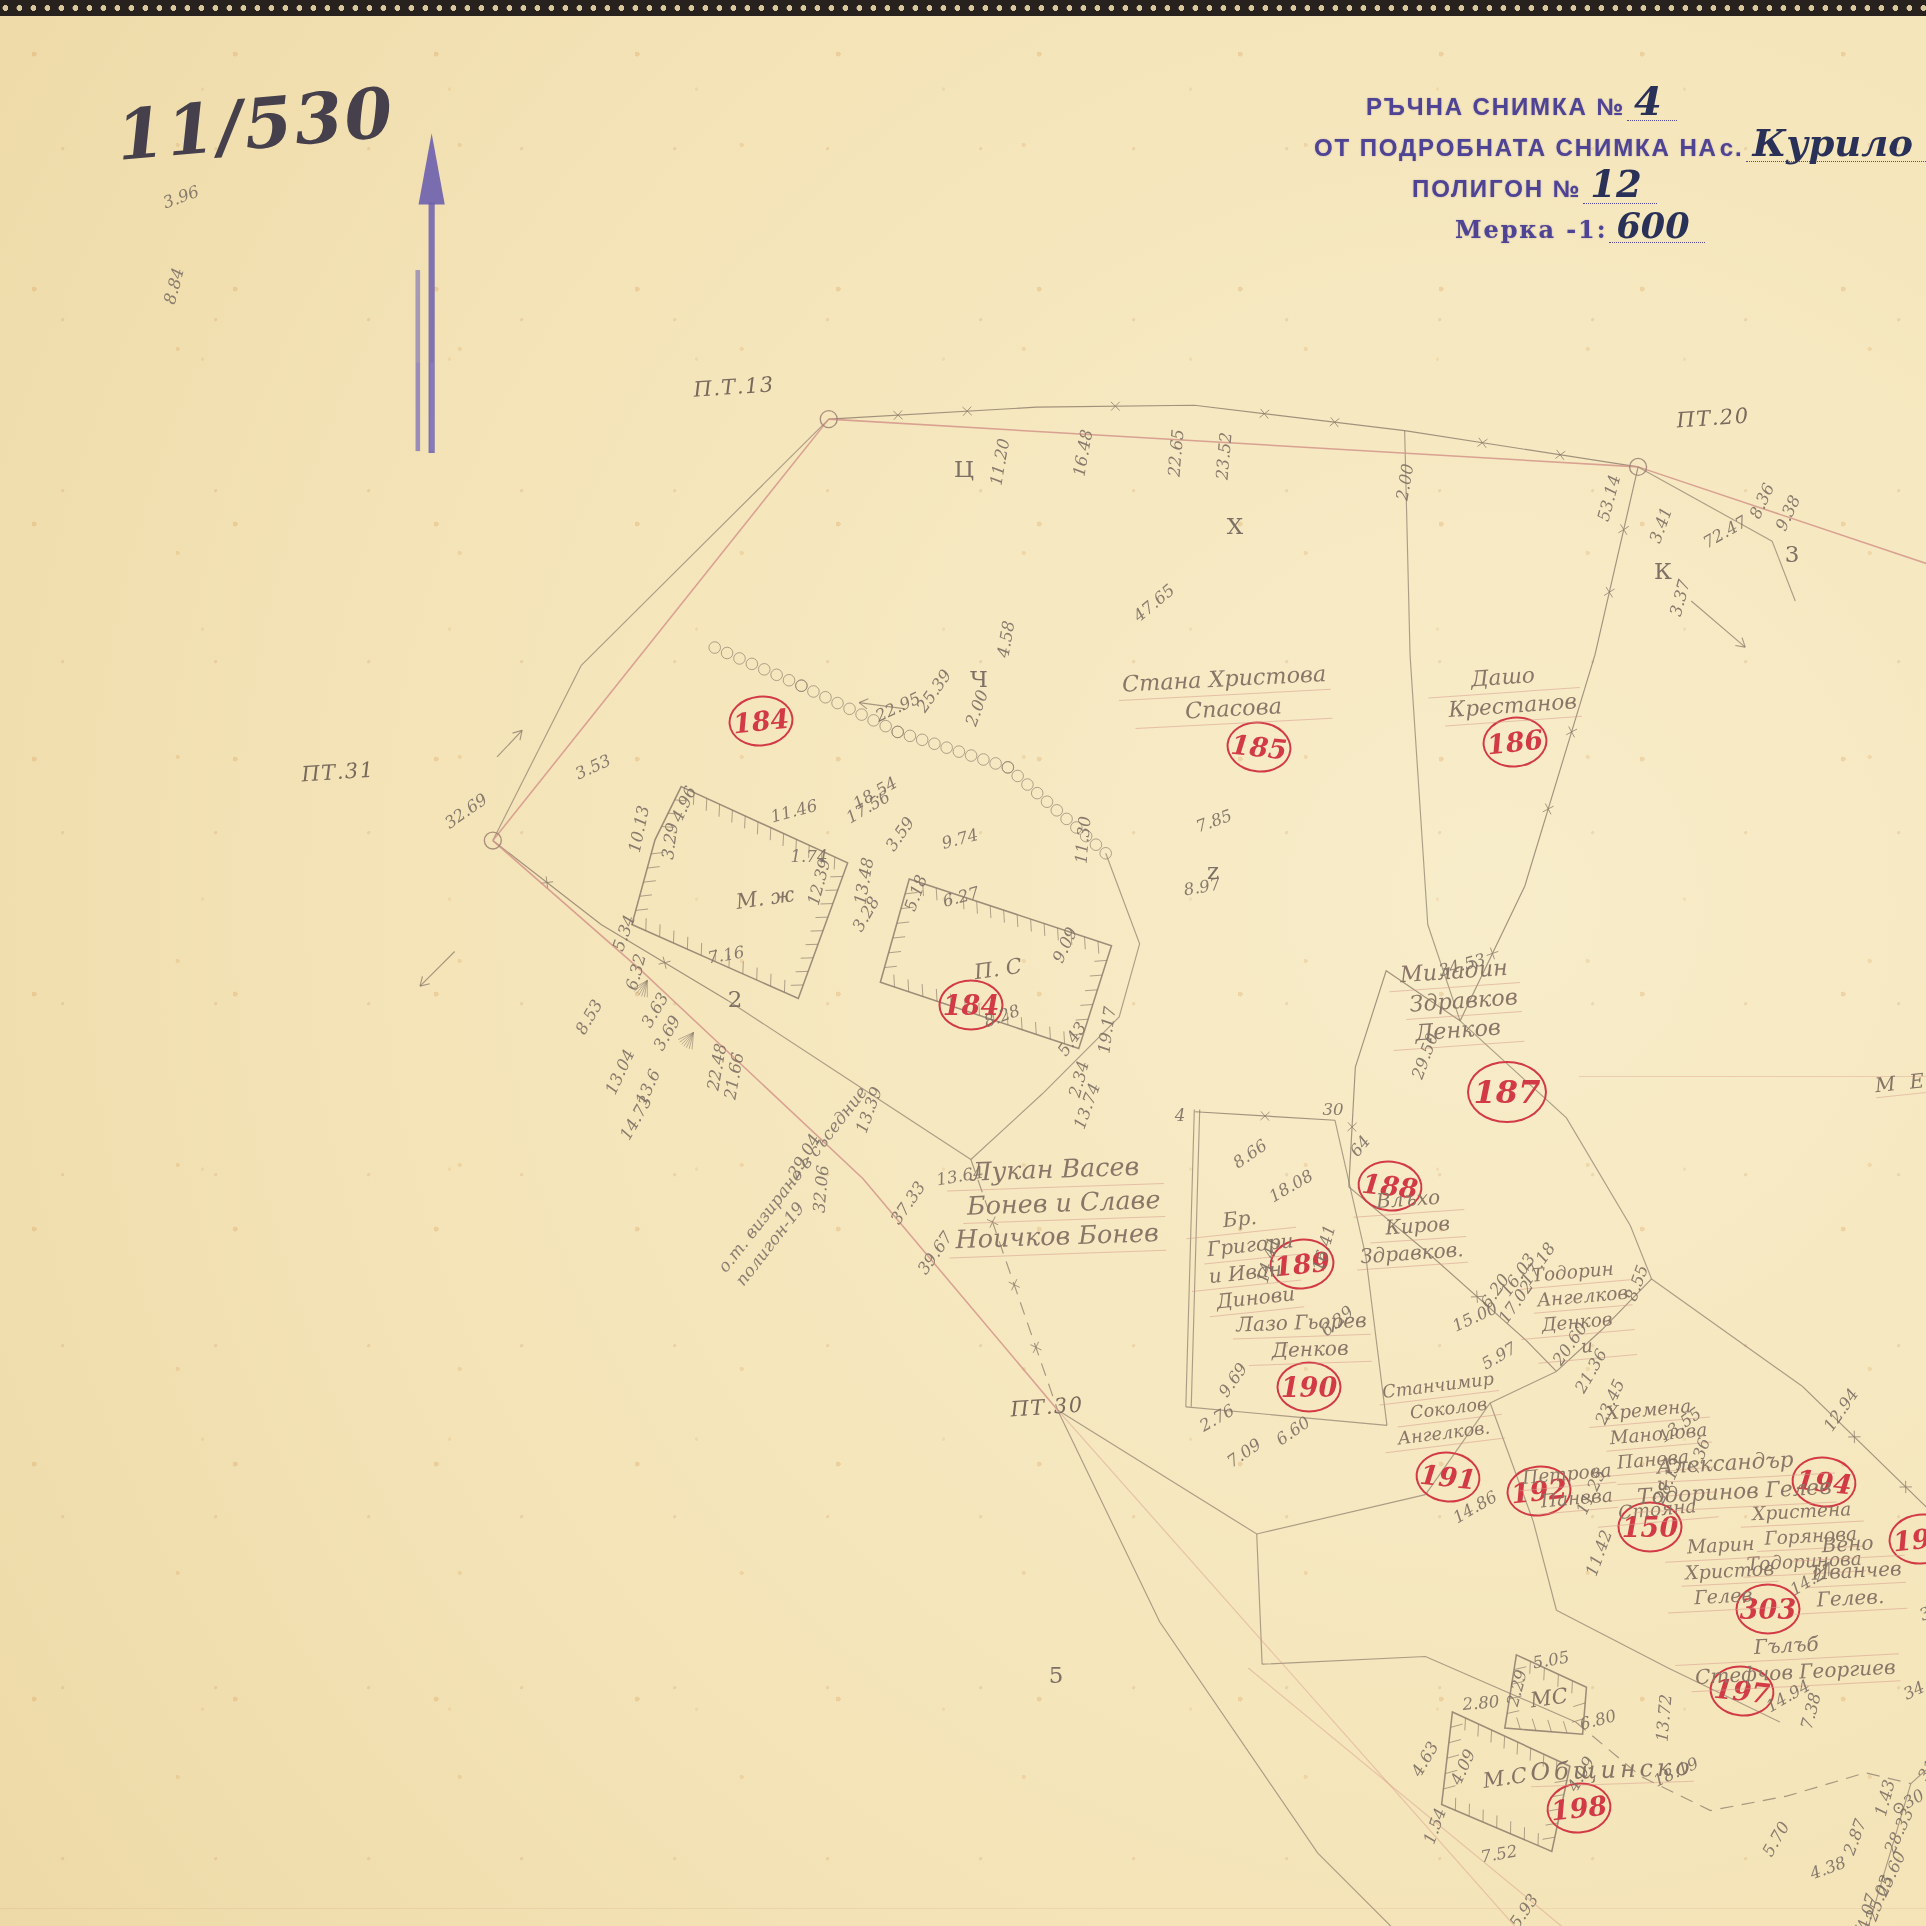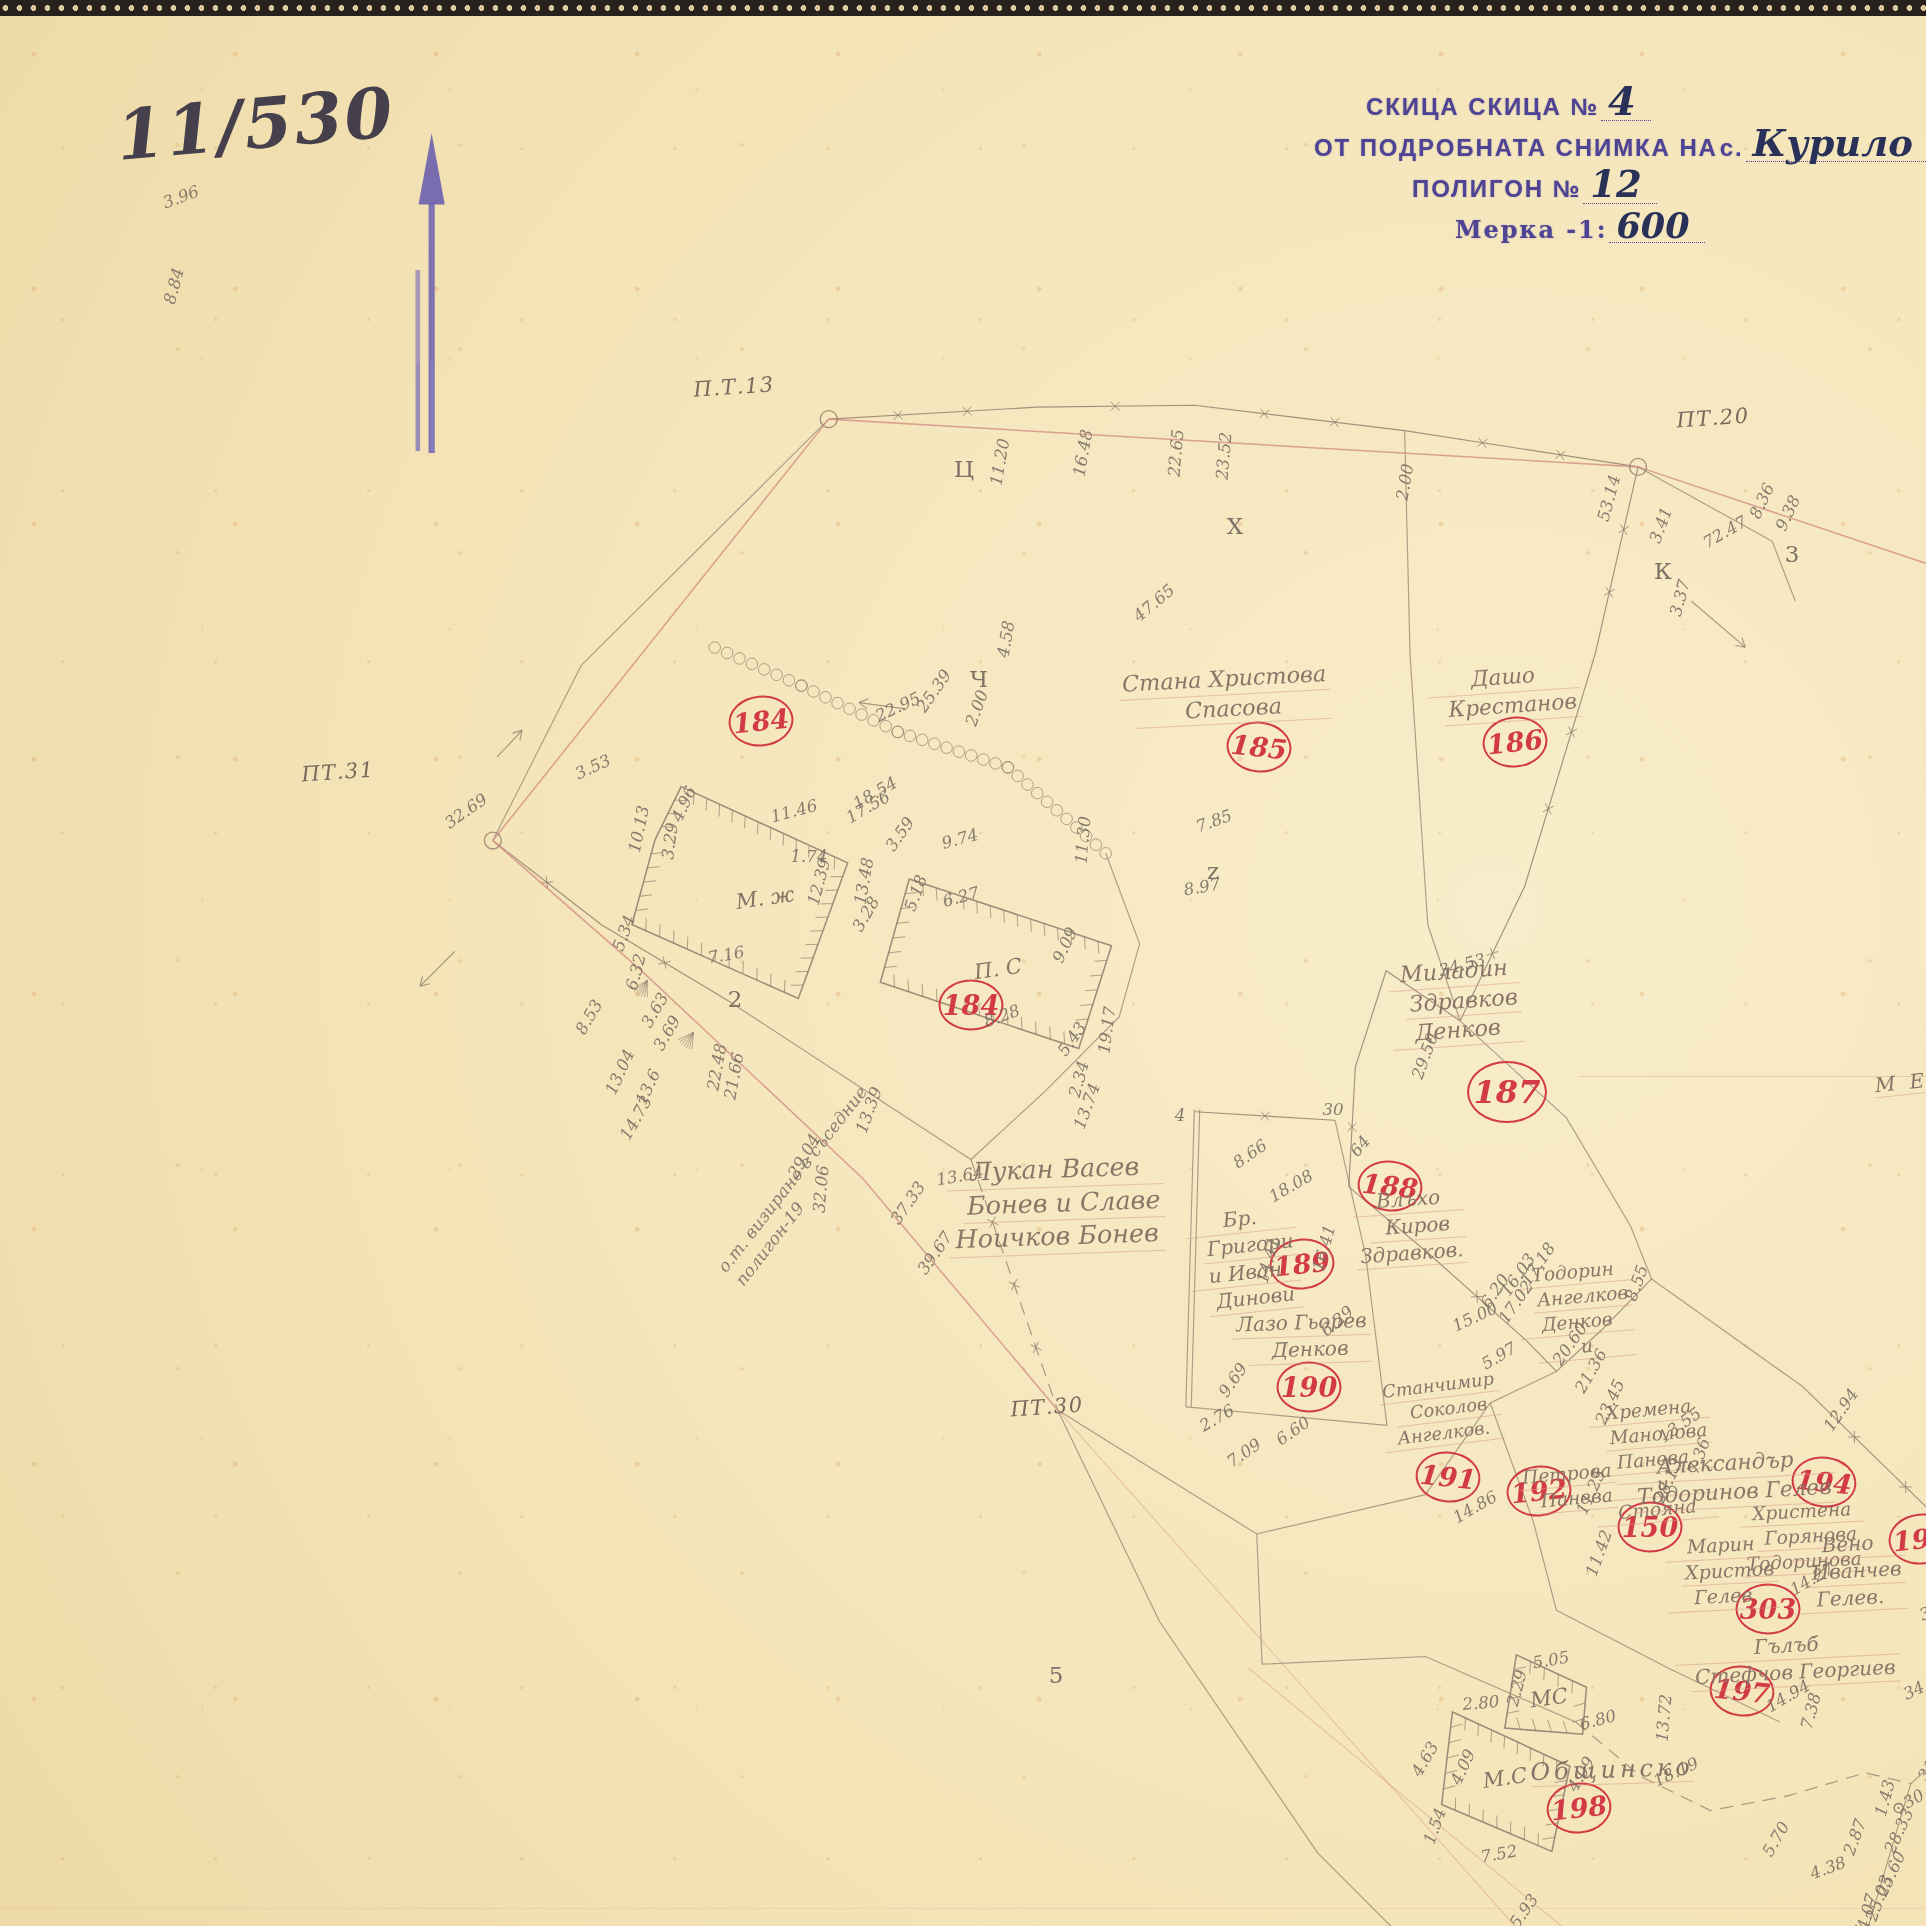--- a/index.html
+++ b/index.html
@@ -60,21 +60,21 @@
   <svg style="position:absolute;left:393px;top:116px" width="85" height="570" viewBox="0 0 220 1480">
     <polygon points="100,45 66,230 134,230" fill="#6c5fae" opacity=".9"></polygon>
     <rect x="92" y="225" width="16" height="650" fill="#6c5fae" opacity=".85"></rect>
     <rect x="96" y="640" width="10" height="230" fill="#8a7fc0" opacity=".6"></rect>
     <rect x="58" y="400" width="12" height="470" fill="#7d71b8" opacity=".65"></rect>
     <rect x="60" y="640" width="9" height="230" fill="#8a7fc0" opacity=".5"></rect>
   </svg>
 
   <div class="titleblock">
     <div class="t-row r1">
-      <span class="t-stamp">СКИЦА СКИЦА №</span>
+      <span class="t-stamp">РЪЧНА СНИМКА №</span>
       <span class="t-val hw">4</span>
     </div>
     <div class="t-row r2">
       <span class="t-stamp">ОТ ПОДРОБНАТА СНИМКА НА</span>
       <span class="t-stamp">с.</span>
       <span class="t-val hw">Курило</span>
     </div>
     <div class="t-row r3">
       <span class="t-stamp">ПОЛИГОН №</span>
       <span class="t-val hw">12</span>

